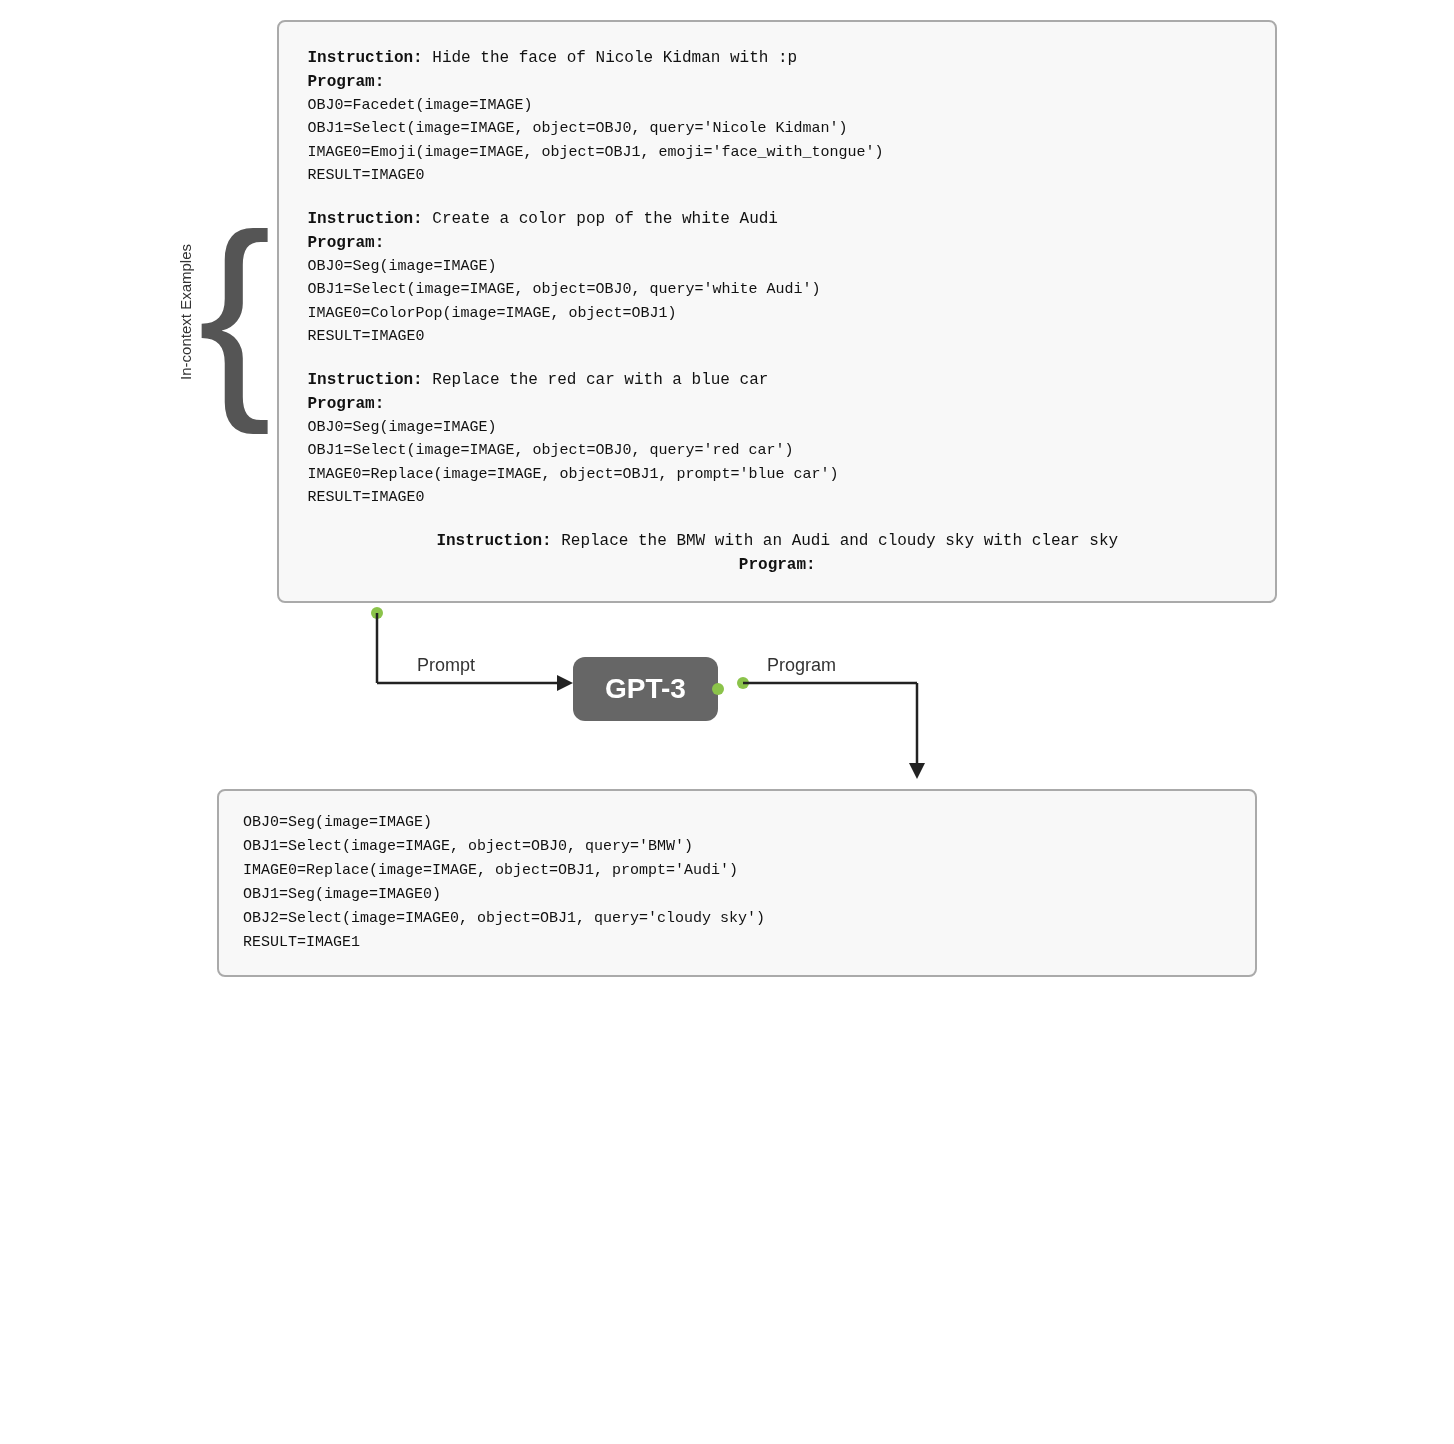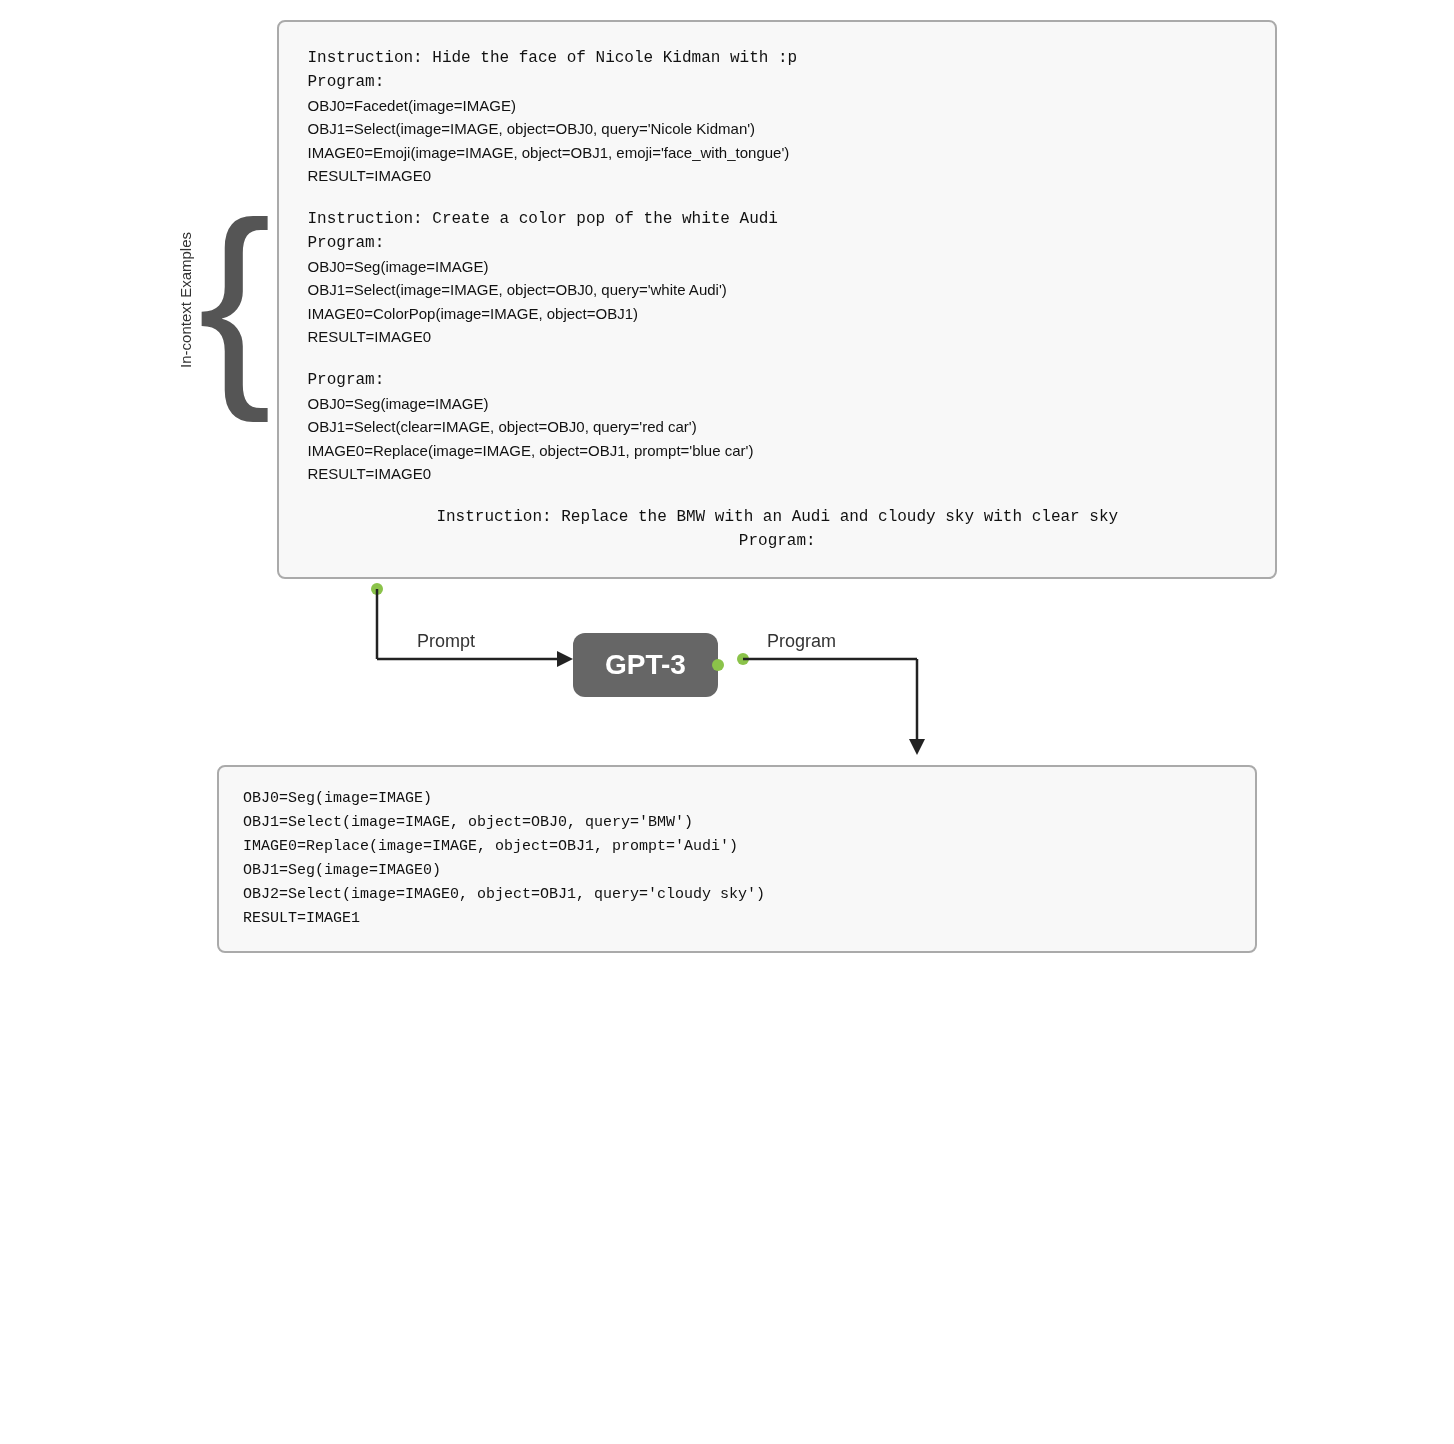--- a/index.html
+++ b/index.html
@@ -56,25 +56,25 @@
     }
 
     .instruction-line {
       font-family: 'Courier New', Courier, monospace;
       font-size: 16px;
       line-height: 1.5;
       color: #111;
     }
 
     .instruction-line .bold {
-      font-weight: normal;
+      font-weight: bold;
     }
 
     .code-line {
-      font-family: Liberation Sans, sans-serif;
+      font-family: Liberation Mono, monospace;
       font-size: 15px;
       line-height: 1.55;
       color: #111;
     }
 
     .gpt3-box {
       background: #666;
       color: #ffffff;
       font-family: Arial, sans-serif;
       font-size: 28px;
@@ -149,24 +149,27 @@
           <span class="bold">Program:</span>
         </div>
         <div class="code-line">OBJ0=Seg(image=IMAGE)</div>
         <div class="code-line">OBJ1=Select(image=IMAGE, object=OBJ0, query='white Audi')</div>
         <div class="code-line">IMAGE0=ColorPop(image=IMAGE, object=OBJ1)</div>
         <div class="code-line">RESULT=IMAGE0</div>
       </div>
 
       <div class="example-block">
         <div class="instruction-line">
+          <span class="bold">Instruction:</span> Replace the red car with a blue car
+        </div>
+        <div class="instruction-line">
           <span class="bold">Program:</span>
         </div>
         <div class="code-line">OBJ0=Seg(image=IMAGE)</div>
-        <div class="code-line">OBJ1=Select(clear=IMAGE, object=OBJ0, query='red car')</div>
+        <div class="code-line">OBJ1=Select(image=IMAGE, object=OBJ0, query='red car')</div>
         <div class="code-line">IMAGE0=Replace(image=IMAGE, object=OBJ1, prompt='blue car')</div>
         <div class="code-line">RESULT=IMAGE0</div>
       </div>
 
       <div class="example-block" style="margin-bottom:0;">
         <div class="instruction-line">
           <span class="bold">Instruction:</span> Replace the BMW with an Audi and cloudy sky with clear sky
         </div>
         <div class="instruction-line">
           <span class="bold">Program:</span>

